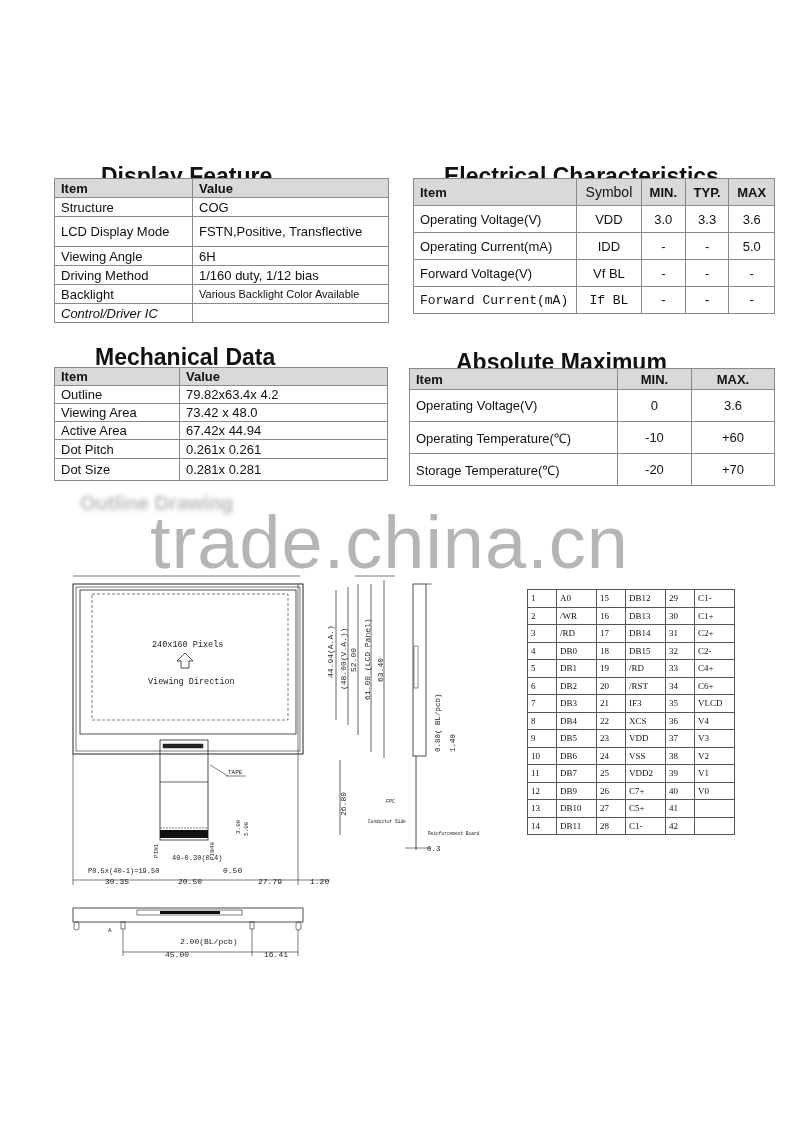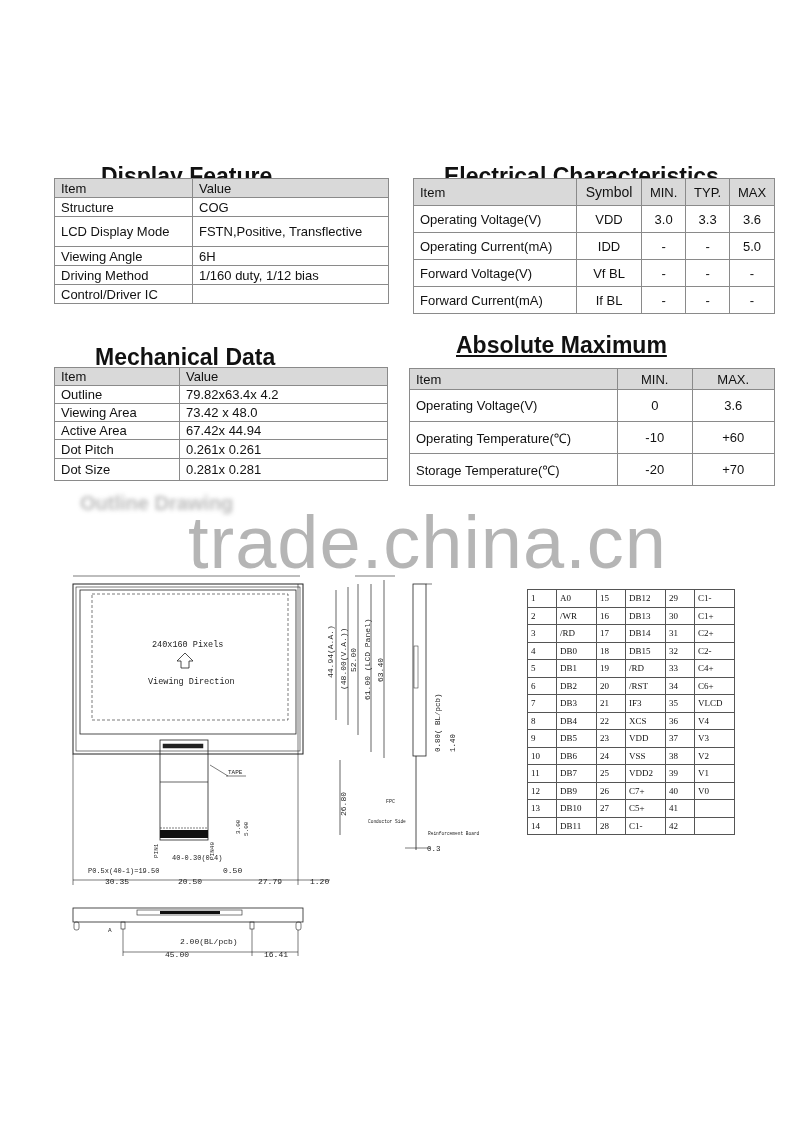--- a/index.html
+++ b/index.html
@@ -1,25 +1,25 @@
 <!DOCTYPE html>
 <html><head>
 <meta charset="utf-8">
 <style>
   html, body { margin: 0; padding: 0; background: #ffffff; }
   body { width: 800px; height: 1132px; position: relative; overflow: hidden;
          font-family: "Liberation Sans", sans-serif; color: #111; }
   .section-title { position: absolute; font-weight: bold; font-size: 23px; color: #111; margin: 12px; text-decoration: underline; }
   table.spec { position: absolute; border-collapse: collapse; font-size: 13px; }
   table.spec td, table.spec th { border: 1px solid #8a8a8a; padding: 0 6px; text-align: left; font-weight: normal; white-space: nowrap; }
-  table.spec th { background: #d9d9d9; font-weight: normal; }
+  table.spec th { background: #d9d9d9; font-weight: bold; }
   table.spec td.c, table.spec th.c { text-align: center; }
   .small-bold { font-weight: bold; font-size: 11px; }
   .watermark { position: absolute; left: 150px; top: 500px; font-size: 74px; color: rgba(120,120,120,0.55);
-               letter-spacing: 1px; font-family: "Liberation Sans", sans-serif; white-space: nowrap; margin-left: 38px; }
+               letter-spacing: 1px; font-family: "Liberation Sans", sans-serif; white-space: nowrap; }
   .fade-title { position: absolute; left: 80px; top: 492px; font-size: 20px; font-weight: bold; color: rgba(60,60,60,0.35);
                 filter: blur(2px); white-space: nowrap; }
   table.pins { position: absolute; left: 527px; top: 589px; border-collapse: collapse;
                font-family: "Liberation Serif", serif; font-size: 9px; }
   table.pins td { border: 1px solid #555; height: 16.5px; padding: 0 3px; white-space: nowrap; }
   table.pins td.num { width: 22px; }
   table.pins td.sig { width: 33px; font-family: Liberation Serif, serif; }
   svg.drawing { position: absolute; left: 0; top: 560px; }
 </style>
 </head>
@@ -42,20 +42,24 @@
       </tr>
   <tr style="height:19px;">
         <td>Viewing Angle</td>
         <td>6H</td>
       </tr>
   <tr style="height:19px;">
         <td>Driving Method</td>
         <td>1/160 duty, 1/12 bias</td>
       </tr>
   <tr style="height:19px;">
+        <td>Backlight</td>
+        <td class="small-bold">Various Backlight Color Available</td>
+      </tr>
+  <tr style="height:19px;font-style:italic;">
         <td>Control/Driver IC</td>
         <td></td>
       </tr>
 </tbody>
   </table>
 
 <h2 class="section-title" style="left:432px; top:151px;">Electrical Characteristics</h2>
 <table class="spec" style="left:413px; top:178px; width:362px;">
   <tbody>
       <tr style="height:27px;">
@@ -79,21 +83,21 @@
         <td class="c">-</td>
         <td class="c">5.0</td>
       </tr>
   <tr style="height:27px;">
         <td>Forward Voltage(V)</td>
         <td class="c">Vf BL</td>
         <td class="c">-</td>
         <td class="c">-</td>
         <td class="c">-</td>
       </tr>
-  <tr style="height:27px;">
+  <tr style="height:27px;font-family:Liberation Mono, monospace;">
         <td>Forward Current(mA)</td>
         <td class="c">If BL</td>
         <td class="c">-</td>
         <td class="c">-</td>
         <td class="c">-</td>
       </tr>
 </tbody>
   </table>
 
 <h2 class="section-title" style="left:83px; top:332px;">Mechanical Data</h2>
@@ -119,21 +123,21 @@
         <td>Dot Pitch</td>
         <td>0.261x 0.261</td>
       </tr>
   <tr style="height:22px;">
         <td>Dot Size</td>
         <td>0.281x 0.281</td>
       </tr>
 </tbody>
   </table>
 
-<h2 class="section-title" style="left:444px; top:320px;">Absolute Maximum</h2>
+<h2 class="section-title" style="left:444px; top:337px;">Absolute Maximum</h2>
 <table class="spec" style="left:409px; top:368px; width:366px;">
   <tbody>
       <tr style="height:21px;">
     <th style="width:195px;">Item</th>
     <th class="c">MIN.</th>
     <th class="c">MAX.</th>
   </tr>
   <tr style="height:32px;">
         <td>Operating Voltage(V)</td>
         <td class="c">0</td>

